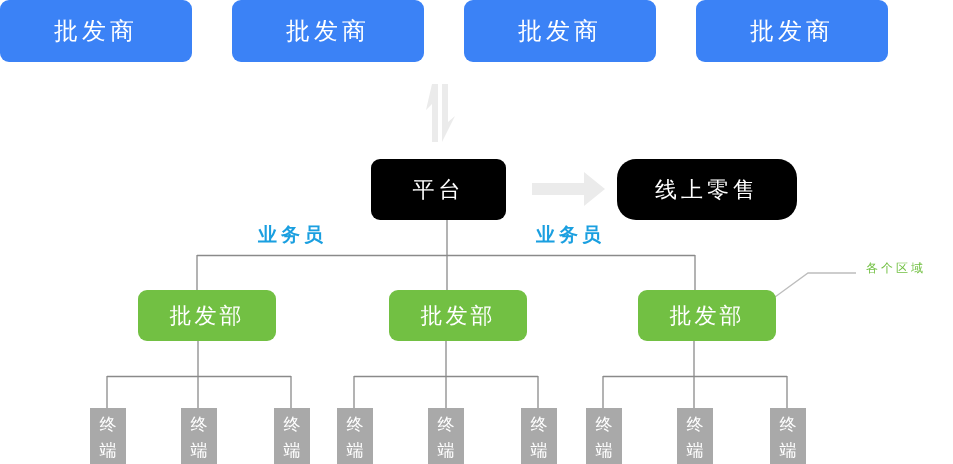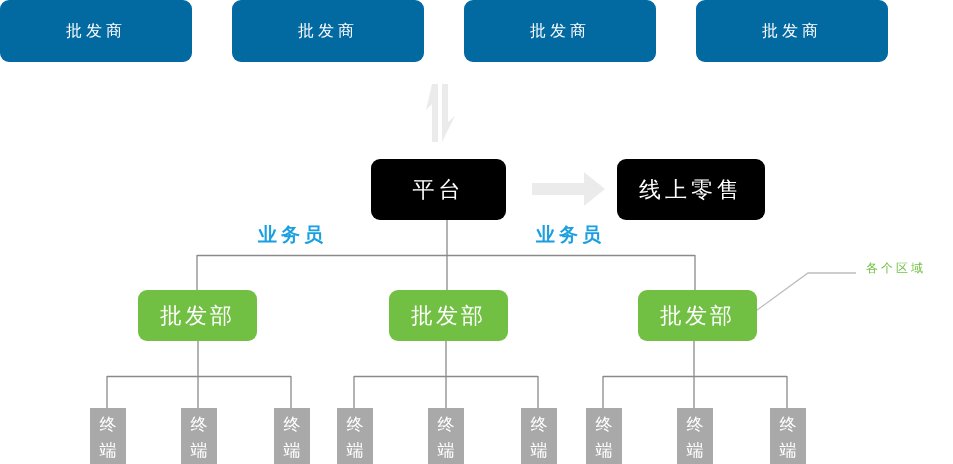--- a/index.html
+++ b/index.html
@@ -1,22 +1,22 @@
 <!DOCTYPE html>
 <html><head>
 <meta charset="utf-8">
 <style>
   html, body { margin:0; padding:0; background:#ffffff; }
   body { width:953px; height:464px; position:relative; overflow:hidden;
          font-family:"DejaVu Sans", sans-serif; }
   .box { position:absolute; display:flex; align-items:center; justify-content:center;
          color:#ffffff; border-radius:9px; box-sizing:border-box; }
-  .orange { background:#0369a1; font-size:16px; letter-spacing:4px; top:0; height:62px; width:192px; }
+  .orange { background:#3b82f6; font-size:24px; letter-spacing:4px; top:0; height:62px; width:192px; }
   .blue { background:#000000; font-size:22px; letter-spacing:4px; top:159px; height:61px; }
-  .green { background:#72c043; font-size:22px; letter-spacing:3px; top:290px; height:51px; width:119px; }
+  .green { background:#72c043; font-size:22px; letter-spacing:3px; top:290px; height:51px; width:138px; }
   .term { position:absolute; top:408px; width:36px; height:56px; background:#a9a9a9; color:#ffffff;
           font-size:17px; line-height:26px; text-align:center; padding-top:3px; box-sizing:border-box;
           display:flex; flex-direction:column; align-items:center; }
   .term span { display:block; height:26px; }
   .label-blue { position:absolute; top:222px; color:#1a9fe0; font-weight:bold; font-size:19px; letter-spacing:4px;font-family:Liberation Serif, serif; }
   .label-green { position:absolute; top:260px; left:866px; color:#72c043; font-size:12px; letter-spacing:3px; }
   svg.lines { position:absolute; left:0; top:0; }
 </style>
 </head>
 <body>
@@ -57,21 +57,21 @@
 
   <polyline points="753,313 808,273 856,273" stroke="#bdbdbd" stroke-width="1.3" fill="none"></polyline>
 </svg>
 
 <div class="box orange" style="left:0;">批发商</div>
 <div class="box orange" style="left:232px;">批发商</div>
 <div class="box orange" style="left:464px;">批发商</div>
 <div class="box orange" style="left:696px;">批发商</div>
 
 <div class="box blue" style="left:371px; width:135px;">平台</div>
-<div class="box blue" style="left:617px; width:148px;">线上零售</div>
+<div class="box blue" style="left:617px; width:180px;border-radius:19px;">线上零售</div>
 
 <div class="label-blue" style="left:258px;">业务员</div>
 <div class="label-blue" style="left:536px;">业务员</div>
 
 <div class="label-green">各个区域</div>
 
 <div class="box green" style="left:138px;">批发部</div>
 <div class="box green" style="left:389px;">批发部</div>
 <div class="box green" style="left:638px;">批发部</div>
 

